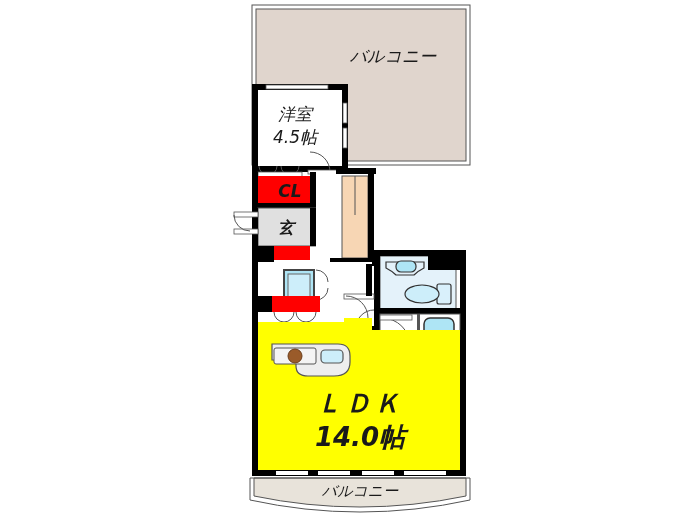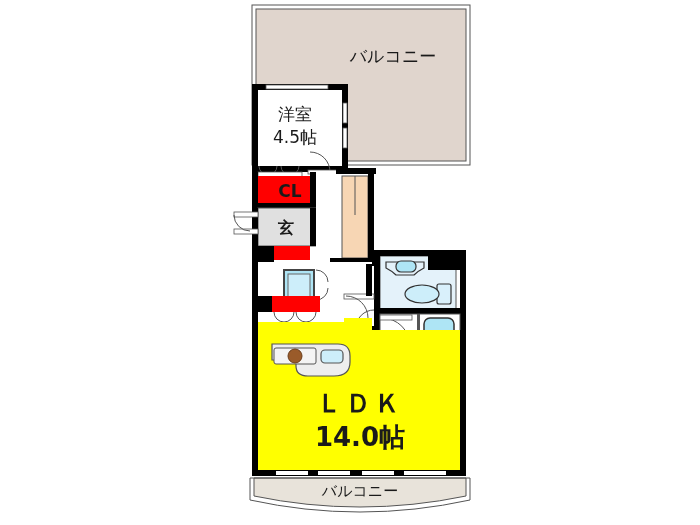--- a/index.html
+++ b/index.html
@@ -1,18 +1,18 @@
 <!DOCTYPE html>
 <html><head>
 <meta charset="utf-8">
 <style>
   html,body{margin:0;padding:0;background:#ffffff;}
   body{width:700px;height:525px;overflow:hidden;
        font-family:"DejaVu Sans","Liberation Sans",sans-serif;}
-  #stage{position:relative;width:700px;height:525px;background:#b91c1c;}
+  #stage{position:relative;width:700px;height:525px;background:#b91c1c;font-style:italic;}
   svg{display:block;}
   .lbl{font-family:"DejaVu Sans","Liberation Sans",sans-serif;fill:#1a1a1a;}
 </style>
 </head>
 <body>
 
 <div id="stage">
 <svg width="700" height="525" viewBox="0 0 700 525" xmlns="http://www.w3.org/2000/svg">
 
   <rect x="0" y="0" width="700" height="525" fill="#ffffff"></rect>

